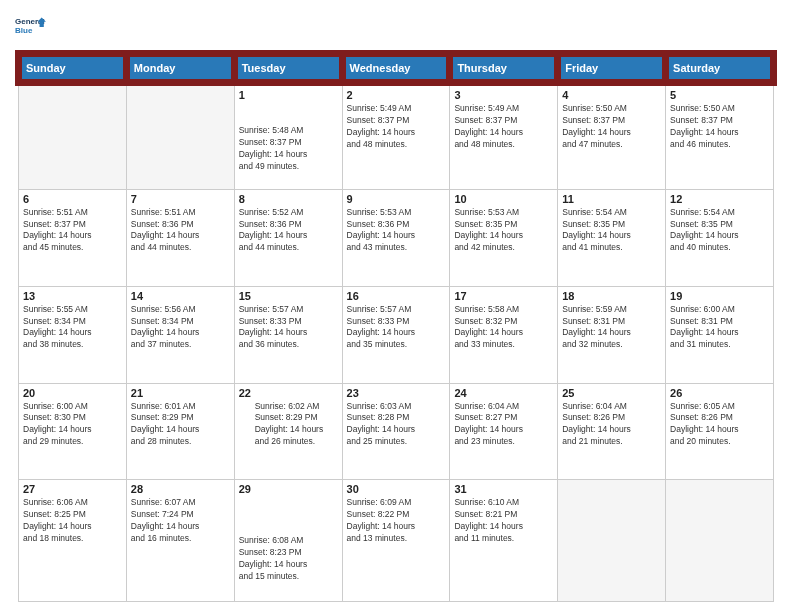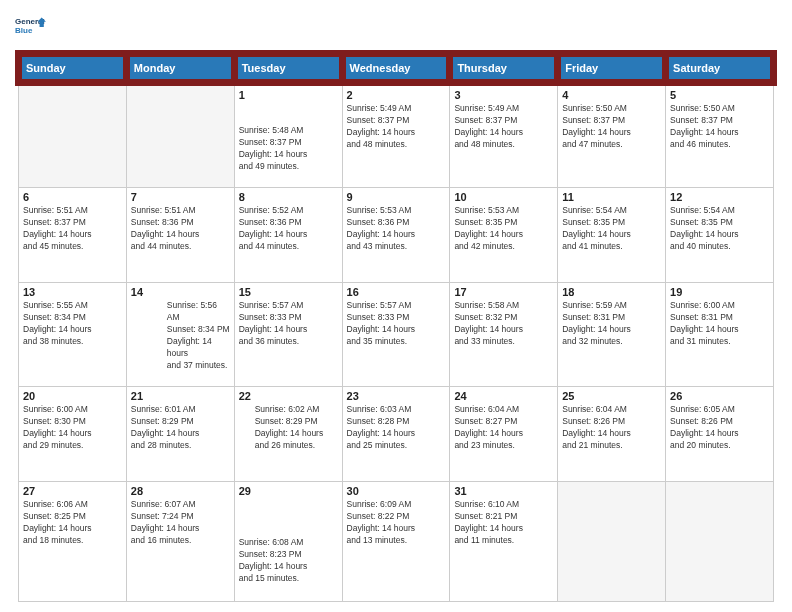--- a/index.html
+++ b/index.html
@@ -206,21 +206,21 @@
         <tr>
           <td>
             <span class="day-num">13</span>
             <div class="day-info" style="white-space: pre-line;">Sunrise: 5:55 AM
 Sunset: 8:34 PM
 Daylight: 14 hours
 and 38 minutes.</div>
           </td>
           <td>
             <span class="day-num">14</span>
-            <div class="day-info" style="white-space: pre-line; margin-left: 36px;">Sunrise: 5:56 AM
+            <div class="day-info" style="white-space: pre-line;">Sunrise: 5:56 AM
 Sunset: 8:34 PM
 Daylight: 14 hours
 and 37 minutes.</div>
           </td>
           <td>
             <span class="day-num">15</span>
             <div class="day-info" style="white-space: pre-line;">Sunrise: 5:57 AM
 Sunset: 8:33 PM
 Daylight: 14 hours
 and 36 minutes.</div>

